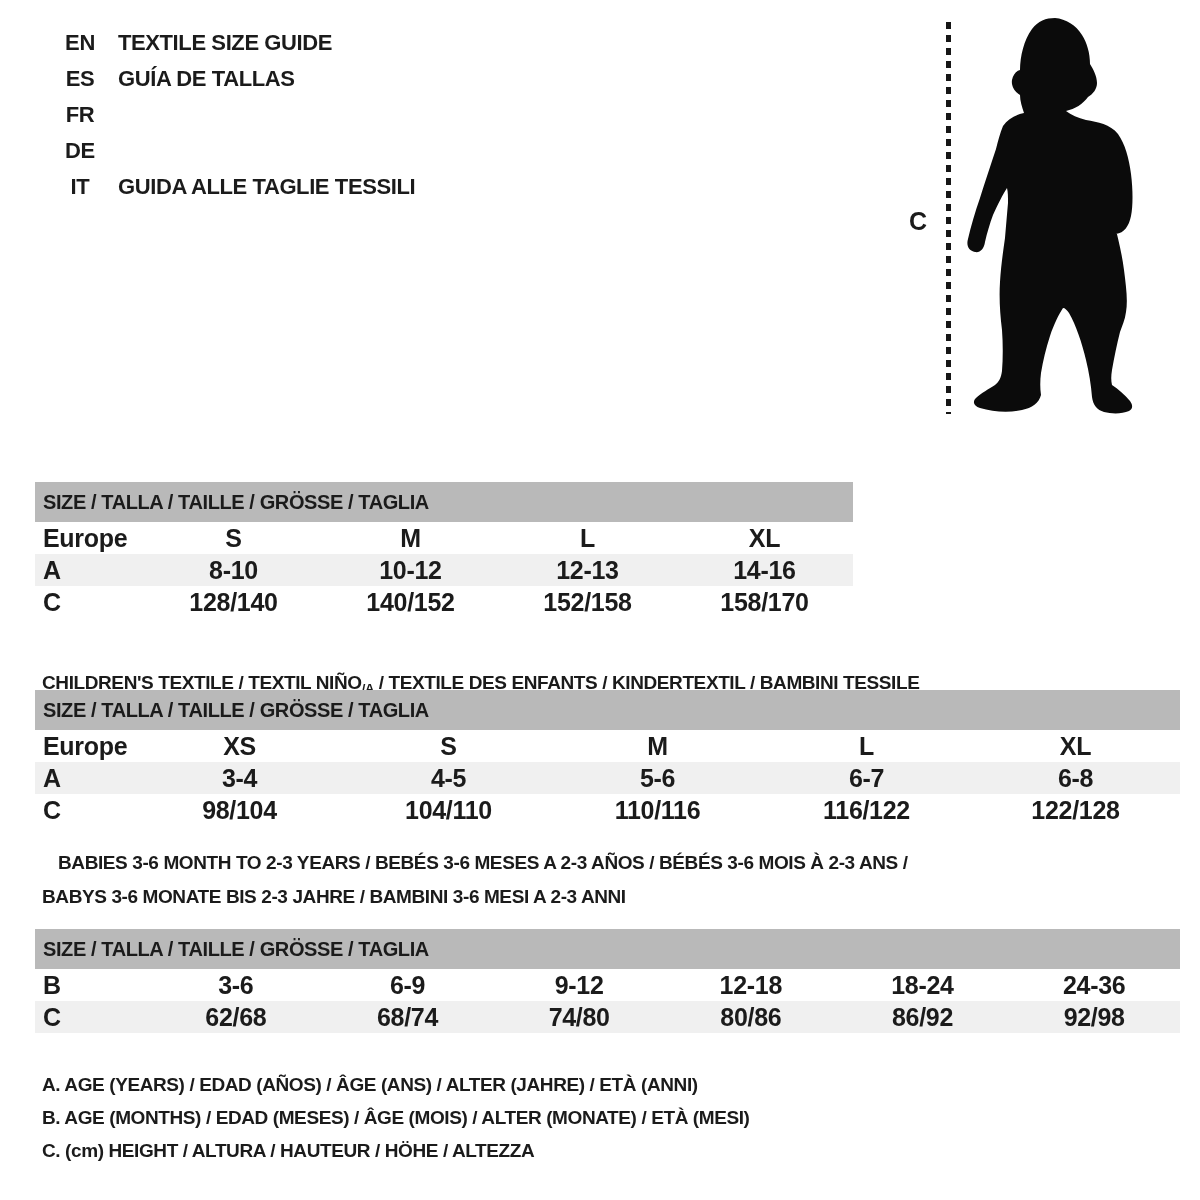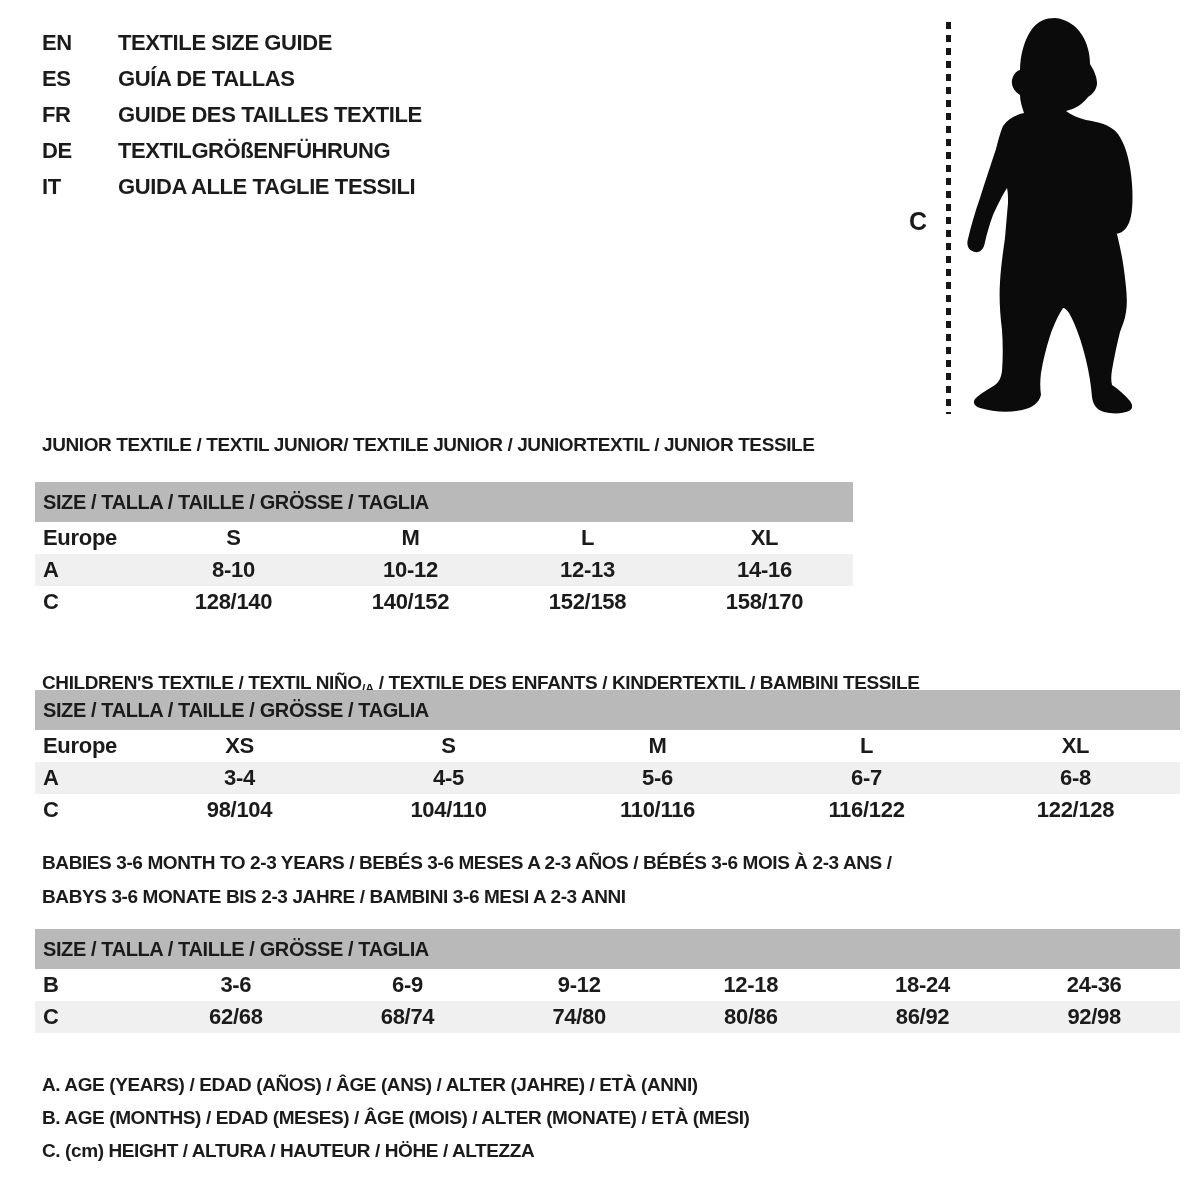--- a/index.html
+++ b/index.html
@@ -5,46 +5,46 @@
   html,body{margin:0;padding:0;}
   body{
     width:1200px;height:1200px;position:relative;background:#ffffff;
     font-family:"Liberation Sans","DejaVu Sans",sans-serif;
     font-weight:bold;color:#1b1b1b;overflow:hidden;
   }
   .canvas{position:absolute;inset:0;}
 
   
   .lang-list{position:absolute;left:42px;top:25px;}
-  .lang-row{display:flex;height:36px;align-items:center;font-size:22px;letter-spacing:-0.4px;white-space:nowrap;}
+  .lang-row{display:flex;height:36px;align-items:center;font-size:22px;letter-spacing:-0.4px;white-space:nowrap;text-align:center;}
   .lang-code{width:76px;flex:0 0 76px;}
 
   
   .measure-line{
     position:absolute;left:946px;top:22px;width:5px;height:392px;
     background:repeating-linear-gradient(to bottom,#161616 0 7px,transparent 7px 13px);
   }
   .measure-label{position:absolute;left:909px;top:207px;font-size:25px;}
   .toddler{position:absolute;left:962px;top:14px;}
 
   
   .sec-title{position:absolute;left:42px;font-size:19px;letter-spacing:-0.4px;white-space:nowrap;}
-  .t1{top:434px;} .t2{top:672px;} .t3a{top:852px;} .t3b{top:886px;}
+  .t1{top:434px;} .t2{top:672px;} .t3a{top:852px;margin-left:16px;} .t3b{top:886px;}
   .sub{font-size:13px;vertical-align:-4px;}
 
   
   .tbl{position:absolute;}
   .tbl1{left:35px;top:482px;width:818px;}
   .tbl2{left:35px;top:690px;width:1145px;}
   .tbl3{left:35px;top:929px;width:1145px;}
   .tbl-head{
     height:40px;background:#b9b9b9;display:flex;align-items:center;
     padding-left:8px;font-size:20px;letter-spacing:-0.4px;
   }
-  .tbl-row{display:grid;align-items:center;height:32px;font-size:22px;letter-spacing:-0.3px;}
+  .tbl-row{display:grid;align-items:center;height:32px;font-size:25px;letter-spacing:-0.3px;}
   .tbl1 .tbl-row{grid-template-columns:110px repeat(4,1fr);}
   .tbl2 .tbl-row{grid-template-columns:100px repeat(5,1fr);}
   .tbl3 .tbl-row{grid-template-columns:115px repeat(6,1fr);}
   .tbl-row .lab{padding-left:8px;text-align:left;}
   .tbl-row .val{text-align:center;}
   .shaded{background:#f0f0f0;}
 
   
   .notes{position:absolute;left:42px;top:1068px;text-align:right;}
   .note-line{height:33px;display:flex;align-items:center;font-size:19px;letter-spacing:-0.4px;white-space:nowrap;}
@@ -58,39 +58,36 @@
     <div class="lang-row">
       <span class="lang-code">EN</span>
       <span class="lang-label">TEXTILE SIZE GUIDE</span>
     </div>
     <div class="lang-row">
       <span class="lang-code">ES</span>
       <span class="lang-label">GUÍA DE TALLAS</span>
     </div>
     <div class="lang-row">
       <span class="lang-code">FR</span>
-      <span class="lang-label">GUIDE DES TAILLES TEXTILE</span>
     </div>
     <div class="lang-row">
       <span class="lang-code">DE</span>
-      <span class="lang-label">TEXTILGRÖßENFÜHRUNG</span>
     </div>
     <div class="lang-row">
       <span class="lang-code">IT</span>
       <span class="lang-label">GUIDA ALLE TAGLIE TESSILI</span>
     </div>
   </div>
 
   <div class="measure-line"></div>
   <div class="measure-label">C</div>
   <svg class="toddler" width="176" height="404" viewBox="0 0 176 404" aria-hidden="true">
     <path fill="#0b0b0b" d="M93,4 C104,5 114,11 120,21 C125,29 128,39 128,50 C131,55 135,62 135,69 C135,75 131,80 126,83 C121,90 113,95 104,97 C109,101 116,104 124,106 C136,108 148,110 156,120 C163,130 167,144 169,160 C171,176 171,192 169,202 C167,212 162,219 154,220 C146,221 139,215 137,206 C136,196 137,186 138,177 C139,173 139,170 138,168 C143,178 148,192 152,208 C156,224 160,240 162,256 C164,272 166,286 164,298 C163,306 160,312 158,318 C155,330 152,344 150,356 C149,362 149,367 150,371 C156,375 163,381 168,387 C171,391 171,395 167,397 C160,400 150,400 142,398 C135,396 131,391 130,383 C129,371 127,358 124,346 C120,329 114,311 107,299 C105,296 103,294 101,294 C97,300 92,310 88,322 C84,334 81,347 79,359 C78,367 78,374 79,381 C77,389 70,394 60,396 C47,399 31,398 18,394 C12,392 10,388 14,384 C19,379 27,375 33,371 C37,368 39,364 40,357 C41,344 41,330 40,316 C38,300 37,284 38,268 C39,252 41,238 43,224 C44,212 45,200 46,189 C46,183 46,178 45,174 C41,180 36,190 31,201 C28,209 25,219 23,228 C22,235 18,239 13,238 C7,237 4,232 6,225 C9,212 13,198 18,184 C23,168 29,150 34,135 C36,127 38,119 41,112 C46,105 53,101 62,99 C60,93 58,87 58,81 C53,78 49,72 50,66 C51,61 54,57 58,56 C58,42 62,26 70,15 C76,7 84,4 93,4 Z"></path>
   </svg>
 
-  <div class="sec-title t1">JUNIOR TEXTILE / TEXTIL JUNIOR/ TEXTILE JUNIOR / JUNIORTEXTIL / JUNIOR TESSILE</div>
   <div class="tbl tbl1">
     <div class="tbl-head">SIZE / TALLA / TAILLE / GRÖSSE / TAGLIA</div>
     <div class="tbl-row">
       <span class="lab">Europe</span>
       <span class="val">S</span>
       <span class="val">M</span>
       <span class="val">L</span>
       <span class="val">XL</span>
     </div>
     <div class="tbl-row shaded">

